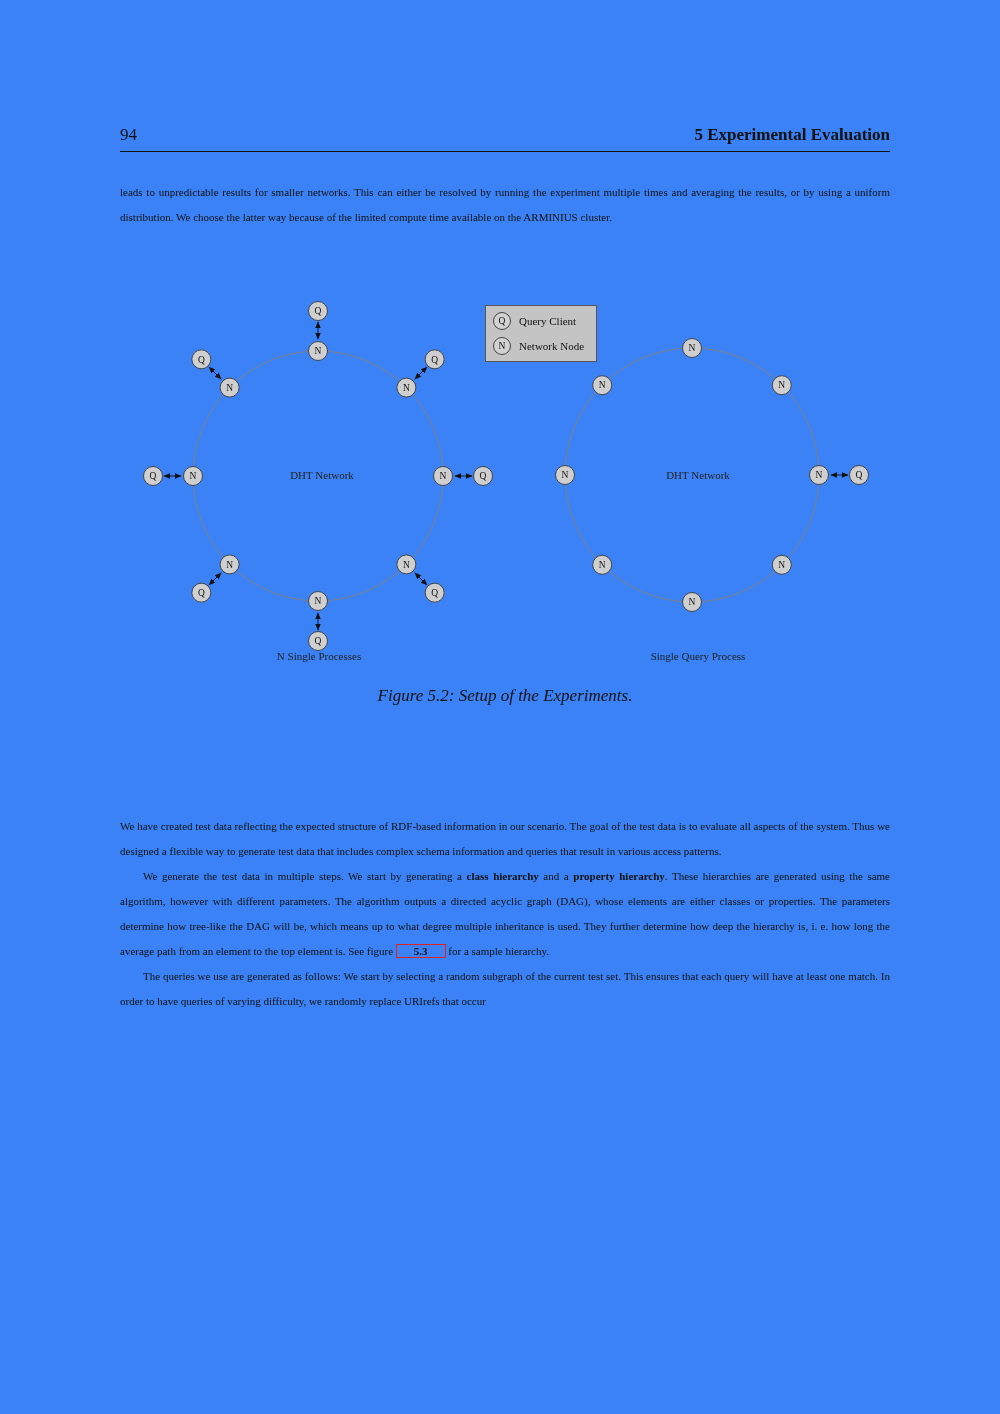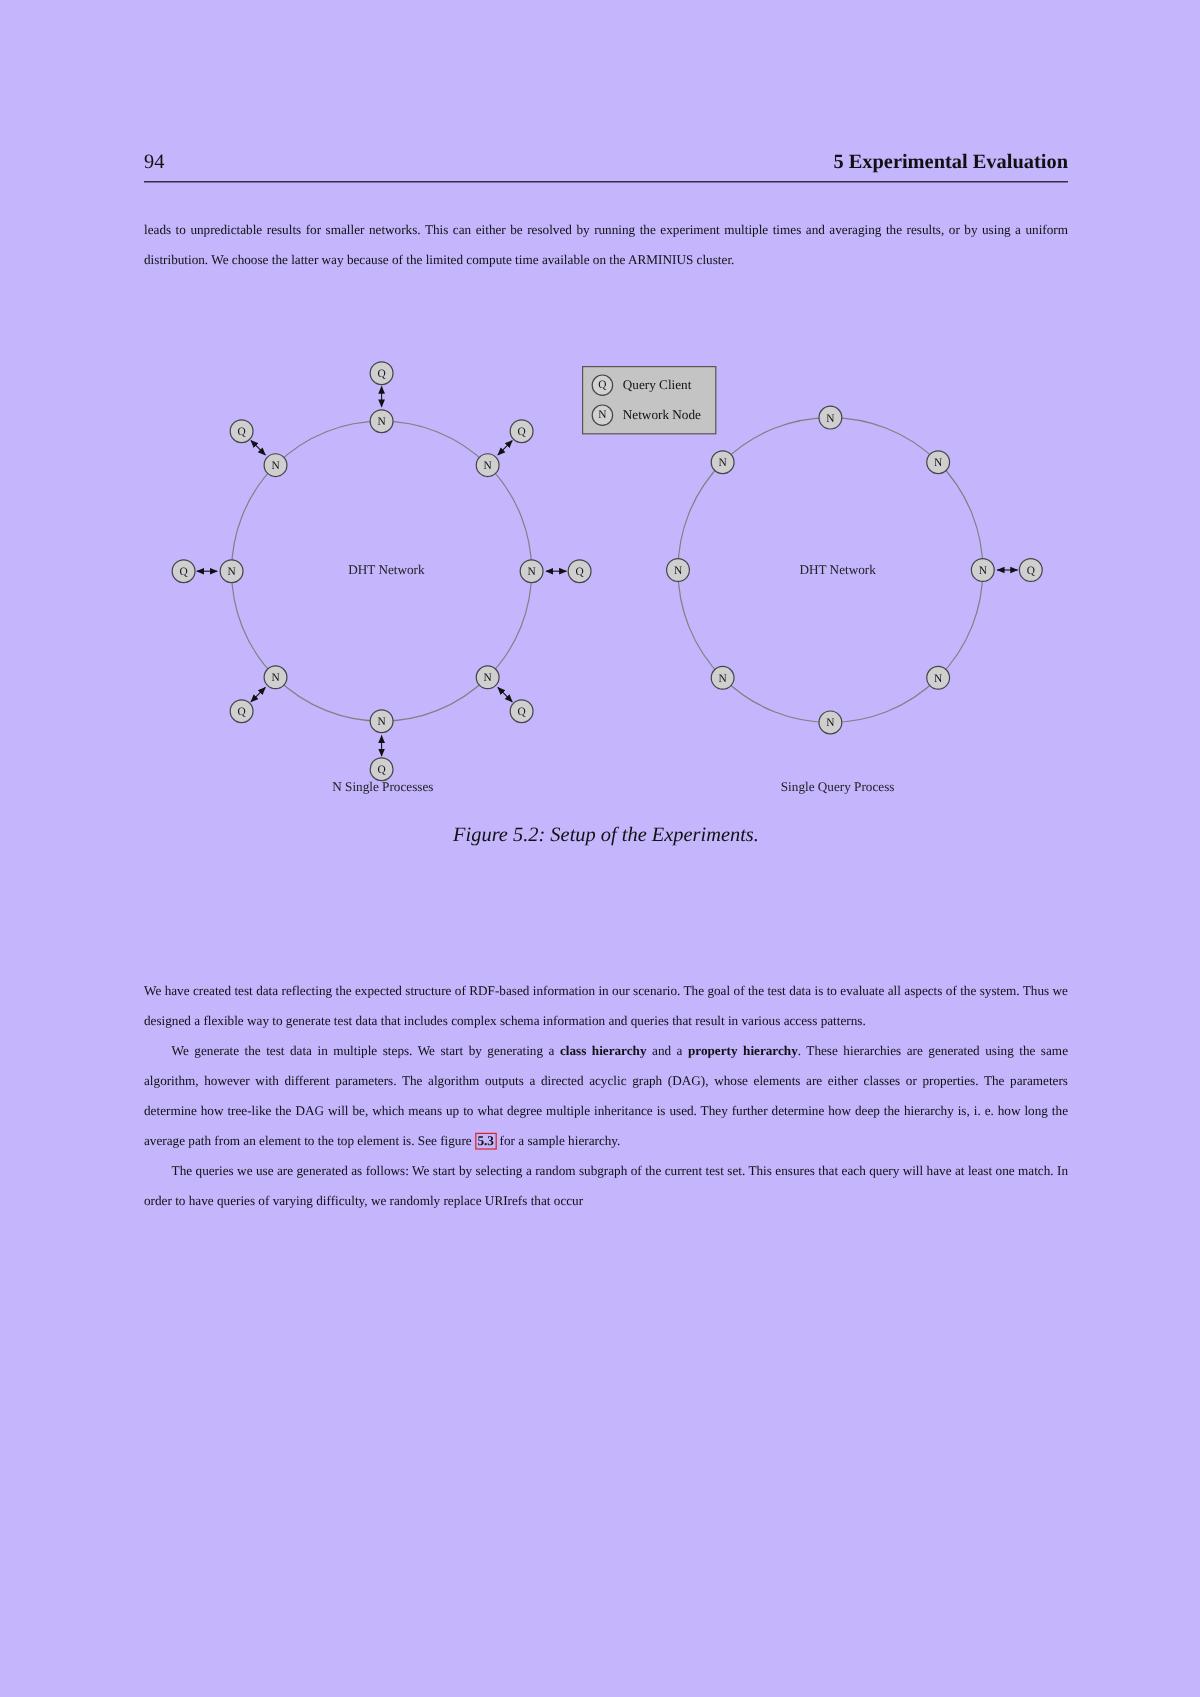--- a/index.html
+++ b/index.html
@@ -1,20 +1,20 @@
 <!DOCTYPE html>
 <html><head>
 <meta charset="utf-8">
 <style>
   html, body { margin: 0; padding: 0; background: #ffffff; }
   .page {
     position: relative;
     width: 1000px;
     height: 1414px;
-    background: #c4b5fd;
+    background: #3b82f6;
     font-family: "Liberation Serif", "DejaVu Serif", serif;
     color: #111111;
     overflow: hidden;
   }
   
   .running-header {
     position: absolute;
     top: 126px; left: 120px; width: 770px;
     display: flex; justify-content: space-between; align-items: baseline;
     font-size: 17px; line-height: 18px;
@@ -29,21 +29,21 @@
     font-size: 11px; line-height: 25px; text-align: justify;
   }
   .intro-block { top: 180px; }
   .text-block  { top: 814px; }
   .text-block p, .intro-block p { margin: 0; }
   .text-block p.indent { text-indent: 23px; }
   b.bold-run { font-weight: bold; }
   a.figref {
     color: #111; text-decoration: none;
     border: 1.2px solid #dd2222;
-    padding: 0 1px;
+    padding: 0 17px;
     cursor: pointer;
     font-weight: bold;
   }
 
   
   .diagram-svg { position: absolute; top: 300px; left: 0; }
   .legend {
     position: absolute; left: 485px; top: 305px; width: 112px;
     box-sizing: border-box;
     background: #c4c4c4; border: 1px solid #555;

